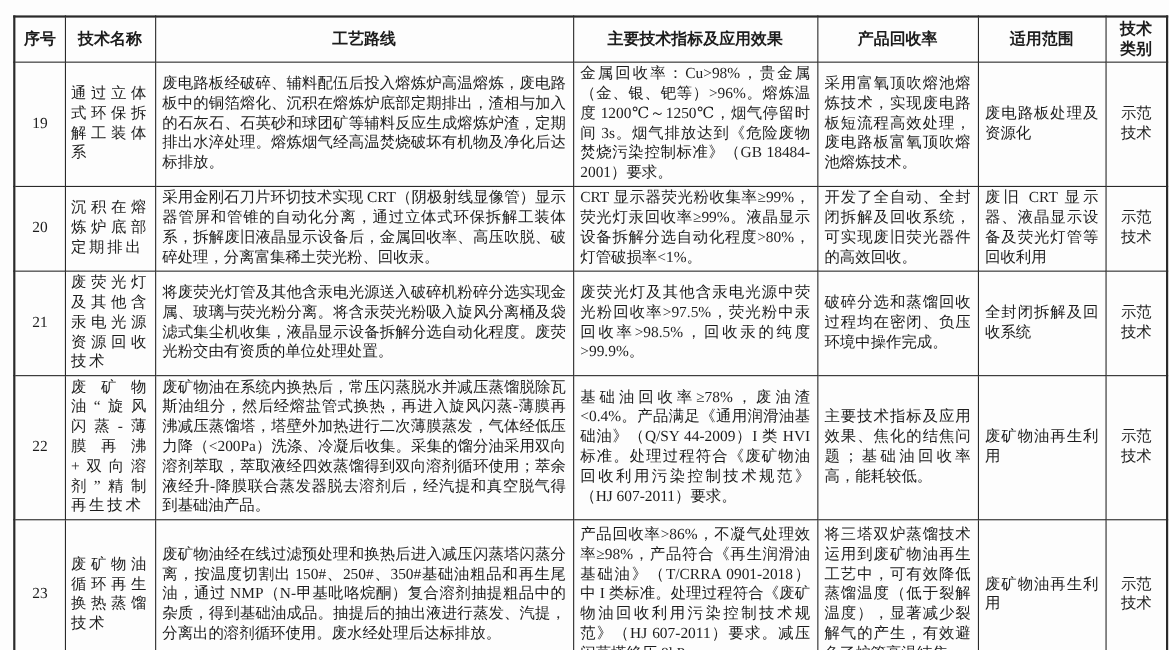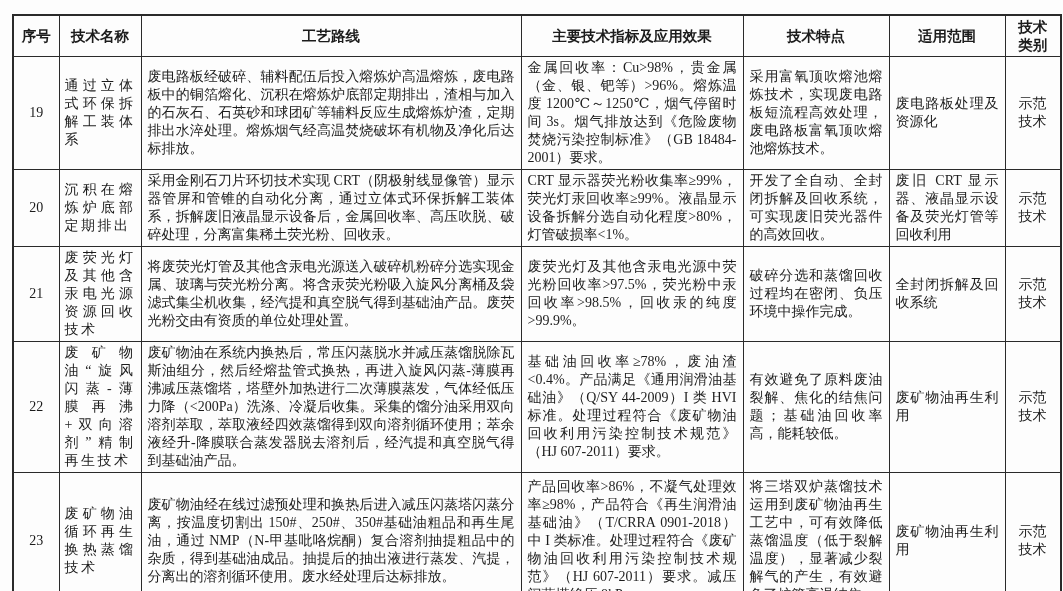--- a/index.html
+++ b/index.html
@@ -60,21 +60,21 @@
     letter-spacing: 2.5px;
     padding: 2px 5px;
   }
   td.c-process,
   td.c-ind,
   td.c-feat,
   td.c-scope {
     text-align: justify;
   }
   td.c-cat {
-    text-align: left;
+    text-align: right;
     padding: 2px 13px;
   }
   th.c-cat-h {
     padding: 2px 12px;
   }
 </style>
 </head>
 <body>
 
 <div class="page">
@@ -87,21 +87,21 @@
       <col style="width:146px">
       <col style="width:116px">
       <col style="width:56px">
     </colgroup>
     <thead>
       <tr class="header-row">
         <th>序号</th>
         <th>技术名称</th>
         <th>工艺路线</th>
         <th>主要技术指标及应用效果</th>
-        <th>技术特点</th>
+        <th>产品回收率</th>
         <th>适用范围</th>
         <th class="c-cat-h">技术类别</th>
       </tr>
     </thead>
     <tbody>
       <tr class="row-0">
         <td class="c-no">19</td>
         <td class="c-name">通过立体式环保拆解工装体系</td>
         <td class="c-process">废电路板经破碎、辅料配伍后投入熔炼炉高温熔炼，废电路板中的铜箔熔化、沉积在熔炼炉底部定期排出，渣相与加入的石灰石、石英砂和球团矿等辅料反应生成熔炼炉渣，定期排出水淬处理。熔炼烟气经高温焚烧破坏有机物及净化后达标排放。</td>
         <td class="c-ind">金属回收率：Cu&gt;98%，贵金属（金、银、钯等）&gt;96%。熔炼温度 1200℃～1250℃，烟气停留时间 3s。烟气排放达到《危险废物焚烧污染控制标准》（GB 18484-2001）要求。</td>
@@ -114,32 +114,32 @@
         <td class="c-name">沉积在熔炼炉底部定期排出</td>
         <td class="c-process">采用金刚石刀片环切技术实现 CRT（阴极射线显像管）显示器管屏和管锥的自动化分离，通过立体式环保拆解工装体系，拆解废旧液晶显示设备后，金属回收率、高压吹脱、破碎处理，分离富集稀土荧光粉、回收汞。</td>
         <td class="c-ind">CRT 显示器荧光粉收集率≥99%，荧光灯汞回收率≥99%。液晶显示设备拆解分选自动化程度&gt;80%，灯管破损率&lt;1%。</td>
         <td class="c-feat">开发了全自动、全封闭拆解及回收系统，可实现废旧荧光器件的高效回收。</td>
         <td class="c-scope">废旧 CRT 显示器、液晶显示设备及荧光灯管等回收利用</td>
         <td class="c-cat">示范技术</td>
       </tr>
       <tr class="row-2">
         <td class="c-no">21</td>
         <td class="c-name">废荧光灯及其他含汞电光源资源回收技术</td>
-        <td class="c-process">将废荧光灯管及其他含汞电光源送入破碎机粉碎分选实现金属、玻璃与荧光粉分离。将含汞荧光粉吸入旋风分离桶及袋滤式集尘机收集，经汽提和真空脱气得到基础油产品。废荧光粉交由有资质的单位处理处置。</td>
+        <td class="c-process">将废荧光灯管及其他含汞电光源送入破碎机粉碎分选实现金属、玻璃与荧光粉分离。将含汞荧光粉吸入旋风分离桶及袋滤式集尘机收集，液晶显示设备拆解分选自动化程度。废荧光粉交由有资质的单位处理处置。</td>
         <td class="c-ind">废荧光灯及其他含汞电光源中荧光粉回收率&gt;97.5%，荧光粉中汞回收率&gt;98.5%，回收汞的纯度&gt;99.9%。</td>
         <td class="c-feat">破碎分选和蒸馏回收过程均在密闭、负压环境中操作完成。</td>
         <td class="c-scope">全封闭拆解及回收系统</td>
         <td class="c-cat">示范技术</td>
       </tr>
       <tr class="row-3">
         <td class="c-no">22</td>
         <td class="c-name">废矿物油“旋风闪蒸-薄膜再沸+双向溶剂”精制再生技术</td>
         <td class="c-process">废矿物油在系统内换热后，常压闪蒸脱水并减压蒸馏脱除瓦斯油组分，然后经熔盐管式换热，再进入旋风闪蒸-薄膜再沸减压蒸馏塔，塔壁外加热进行二次薄膜蒸发，气体经低压力降（&lt;200Pa）洗涤、冷凝后收集。采集的馏分油采用双向溶剂萃取，萃取液经四效蒸馏得到双向溶剂循环使用；萃余液经升-降膜联合蒸发器脱去溶剂后，经汽提和真空脱气得到基础油产品。</td>
         <td class="c-ind">基础油回收率≥78%，废油渣&lt;0.4%。产品满足《通用润滑油基础油》（Q/SY 44-2009）I 类 HVI 标准。处理过程符合《废矿物油回收利用污染控制技术规范》（HJ 607-2011）要求。</td>
-        <td class="c-feat">有效避免了原料废油裂解、焦化的结焦问题；基础油回收率高，能耗较低。</td>
+        <td class="c-feat">主要技术指标及应用效果、焦化的结焦问题；基础油回收率高，能耗较低。</td>
         <td class="c-scope">废矿物油再生利用</td>
         <td class="c-cat">示范技术</td>
       </tr>
       <tr class="row-4">
         <td class="c-no">23</td>
         <td class="c-name">废矿物油循环再生换热蒸馏技术</td>
         <td class="c-process">废矿物油经在线过滤预处理和换热后进入减压闪蒸塔闪蒸分离，按温度切割出 150#、250#、350#基础油粗品和再生尾油，通过 NMP（N-甲基吡咯烷酮）复合溶剂抽提粗品中的杂质，得到基础油成品。抽提后的抽出液进行蒸发、汽提，分离出的溶剂循环使用。废水经处理后达标排放。</td>
         <td class="c-ind">产品回收率&gt;86%，不凝气处理效率≥98%，产品符合《再生润滑油基础油》（T/CRRA 0901-2018）中 I 类标准。处理过程符合《废矿物油回收利用污染控制技术规范》（HJ 607-2011）要求。减压闪蒸塔绝压 8kPa。</td>
         <td class="c-feat">将三塔双炉蒸馏技术运用到废矿物油再生工艺中，可有效降低蒸馏温度（低于裂解温度），显著减少裂解气的产生，有效避免了炉管高温结焦。</td>
         <td class="c-scope">废矿物油再生利用</td>

